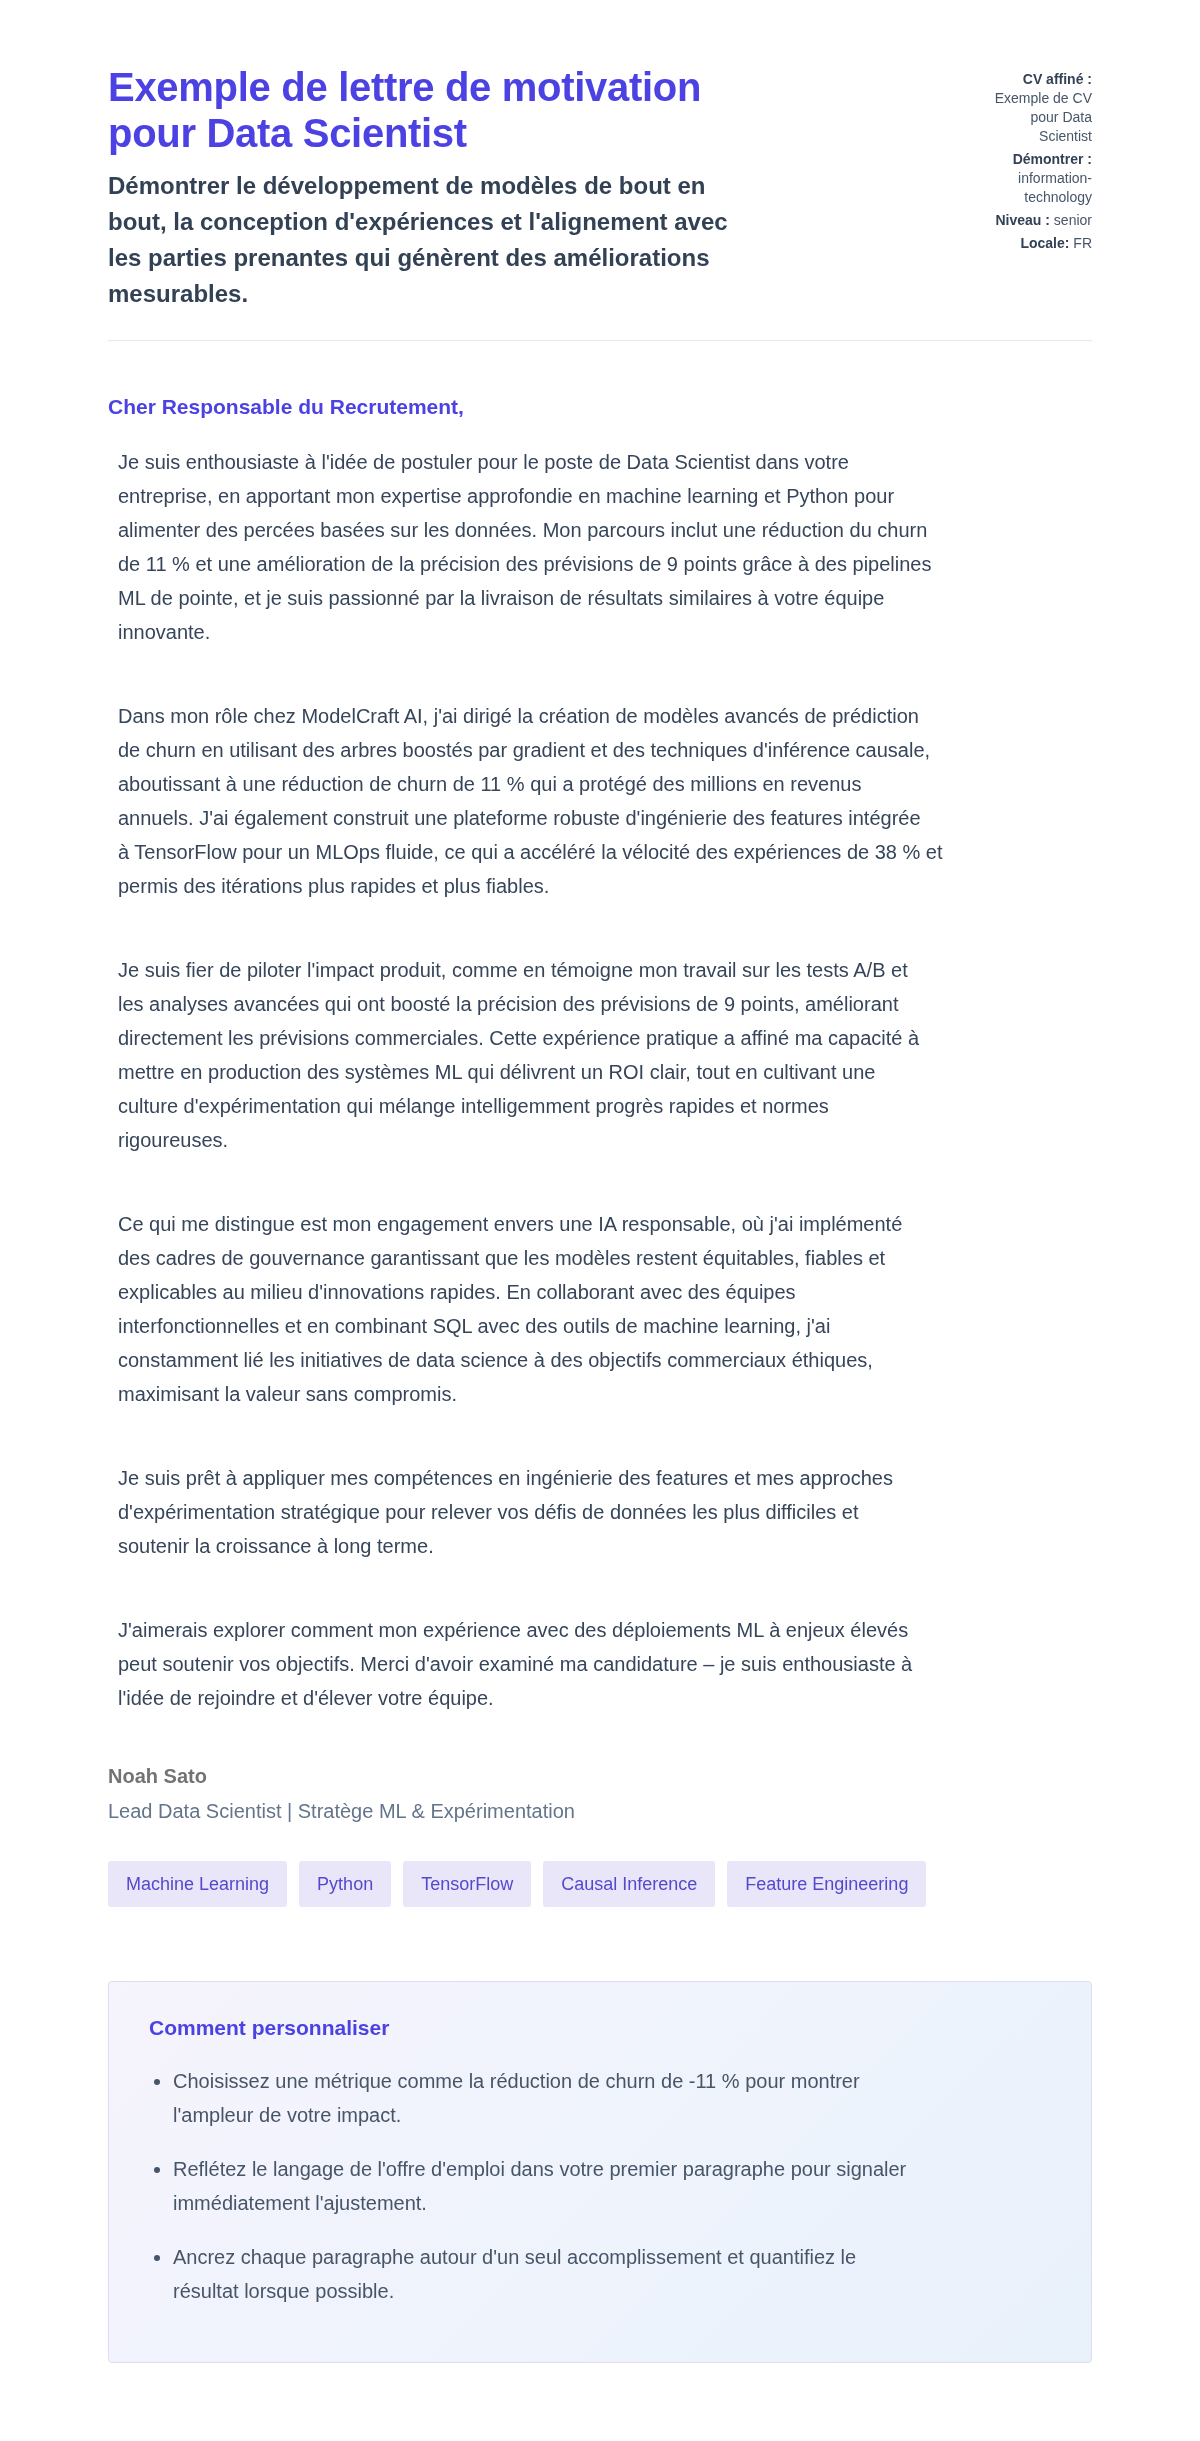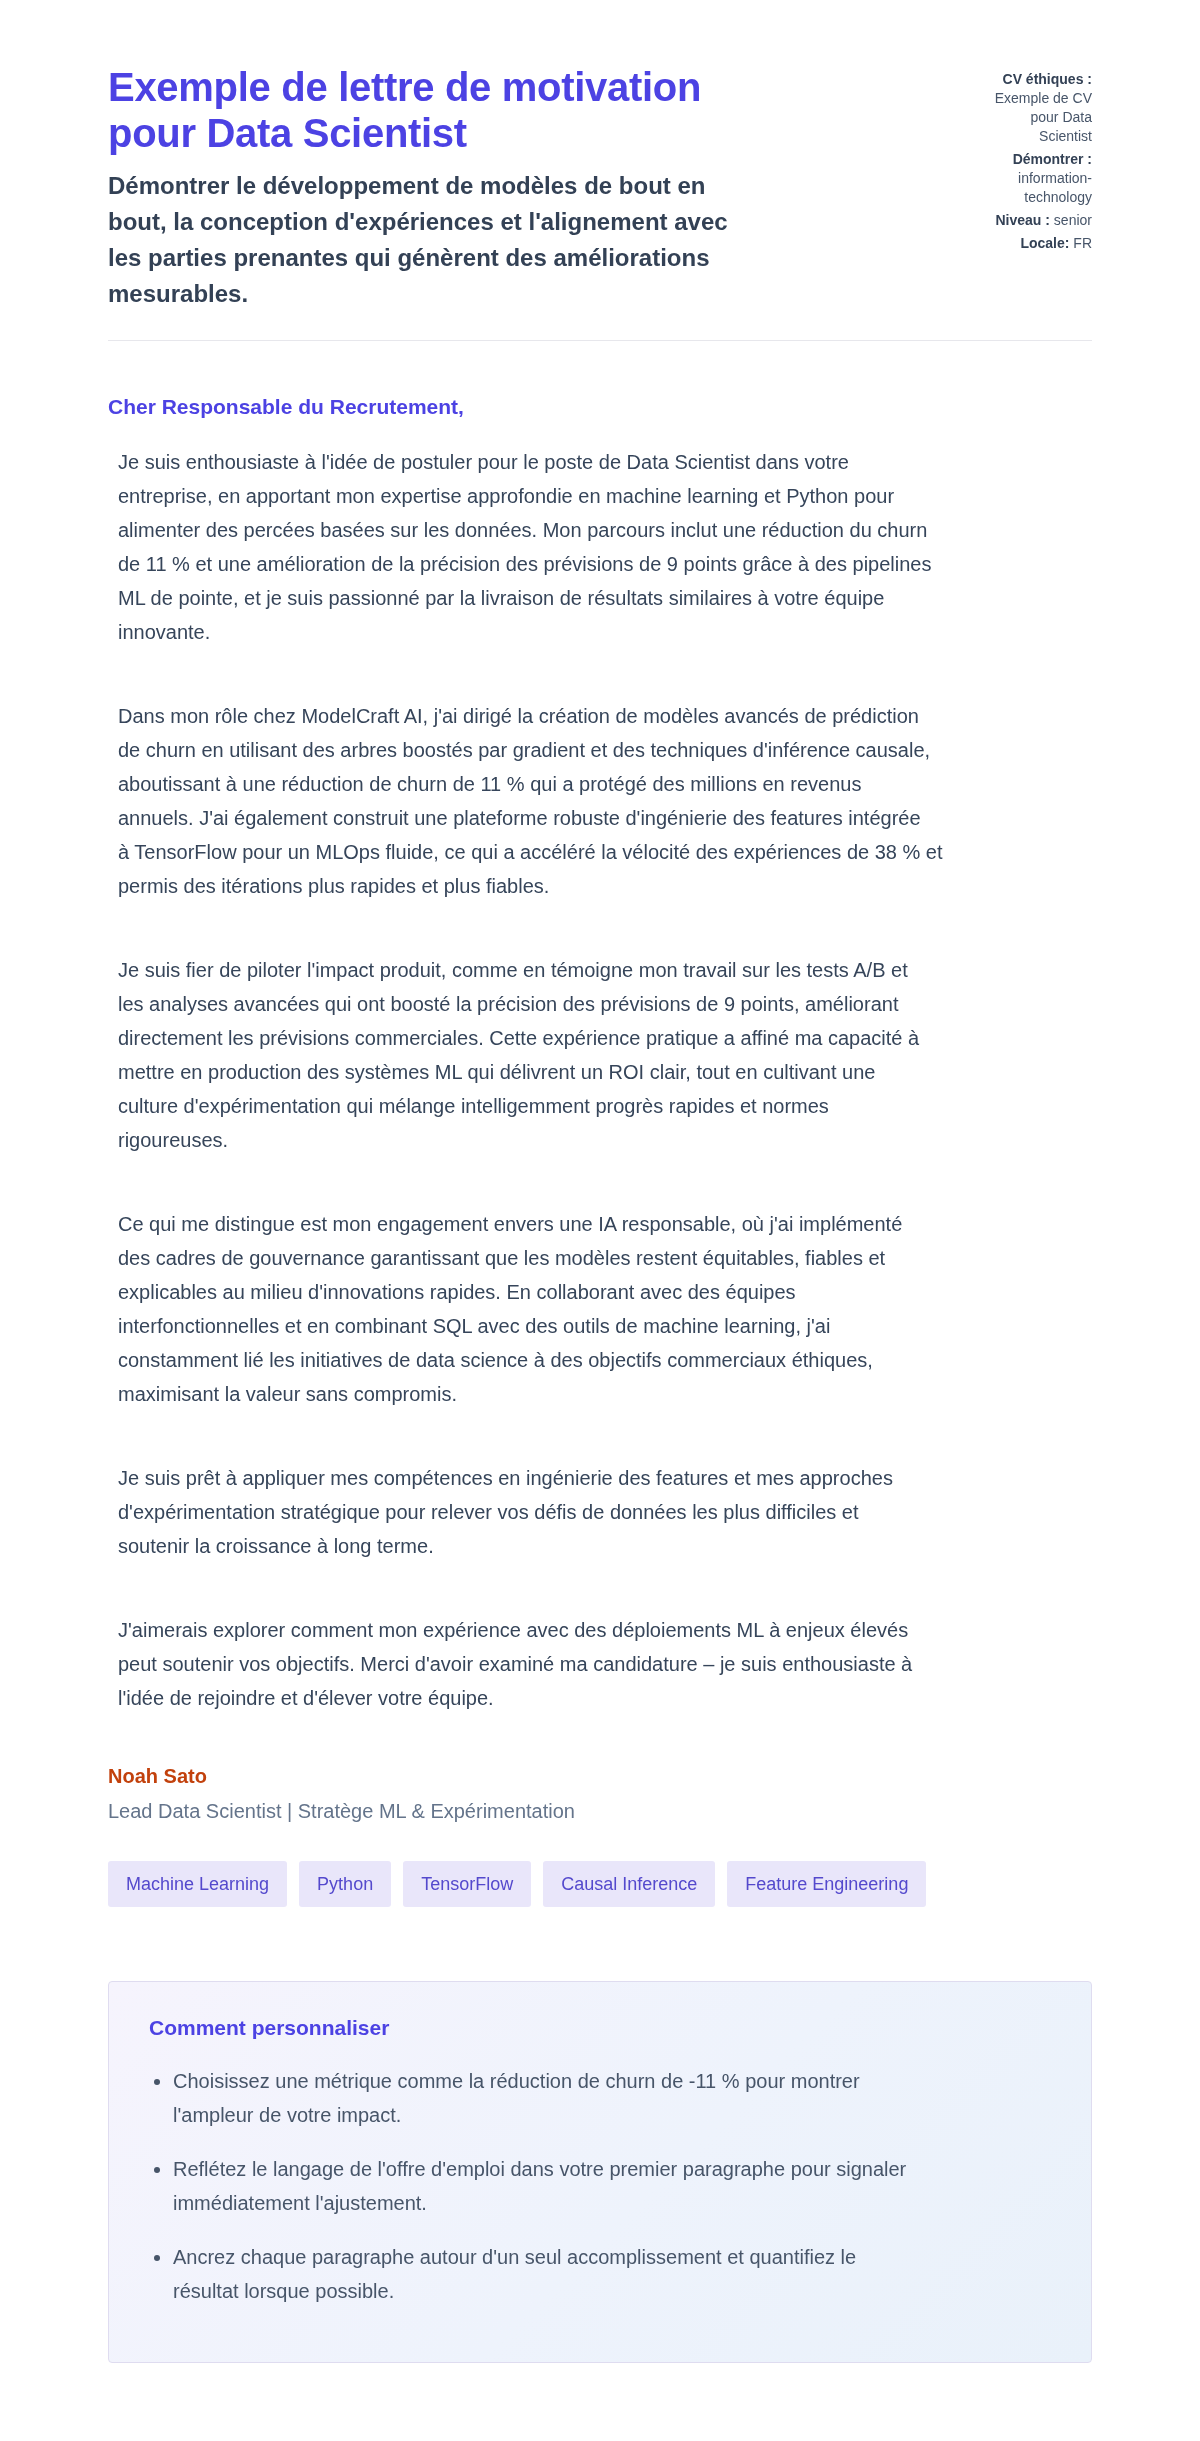--- a/index.html
+++ b/index.html
@@ -78,21 +78,21 @@
     font-size:20px;
     line-height:34px;
     color:var(--text-body);
     white-space:pre-line;
   }
   .signature{margin-top:28px;}
   .sig-name{
     margin:0;
     font-size:20px;
     font-weight:700;
-    color:#c2410c;
+    color:#737373;
   }
   .sig-role{
     margin:12px 0 0 0;
     font-size:20px;
     color:var(--text-muted);
   }
   
   .tags{
     margin-top:38px;
     display:flex;
@@ -143,21 +143,21 @@
 
   <header class="header">
     <div class="header-left">
       <h1 class="title">Exemple de lettre de motivation pour Data Scientist</h1>
       <p class="subtitle">Démontrer le développement de modèles de bout en
 bout, la conception d'expériences et l'alignement avec
 les parties prenantes qui génèrent des améliorations
 mesurables.</p>
     </div>
     <aside class="meta">
-      <div class="meta-item"><b>CV éthiques :</b> <span>Exemple de CV pour Data Scientist</span></div>
+      <div class="meta-item"><b>CV affiné :</b> <span>Exemple de CV pour Data Scientist</span></div>
       <div class="meta-item"><b>Démontrer :</b> <span>information-technology</span></div>
       <div class="meta-item"><b>Niveau :</b> <span>senior</span></div>
       <div class="meta-item"><b>Locale:</b> <span>FR</span></div>
     </aside>
   </header>
 
   <hr class="divider">
 
   <main>
     <p class="greeting">Cher Responsable du Recrutement,</p>

